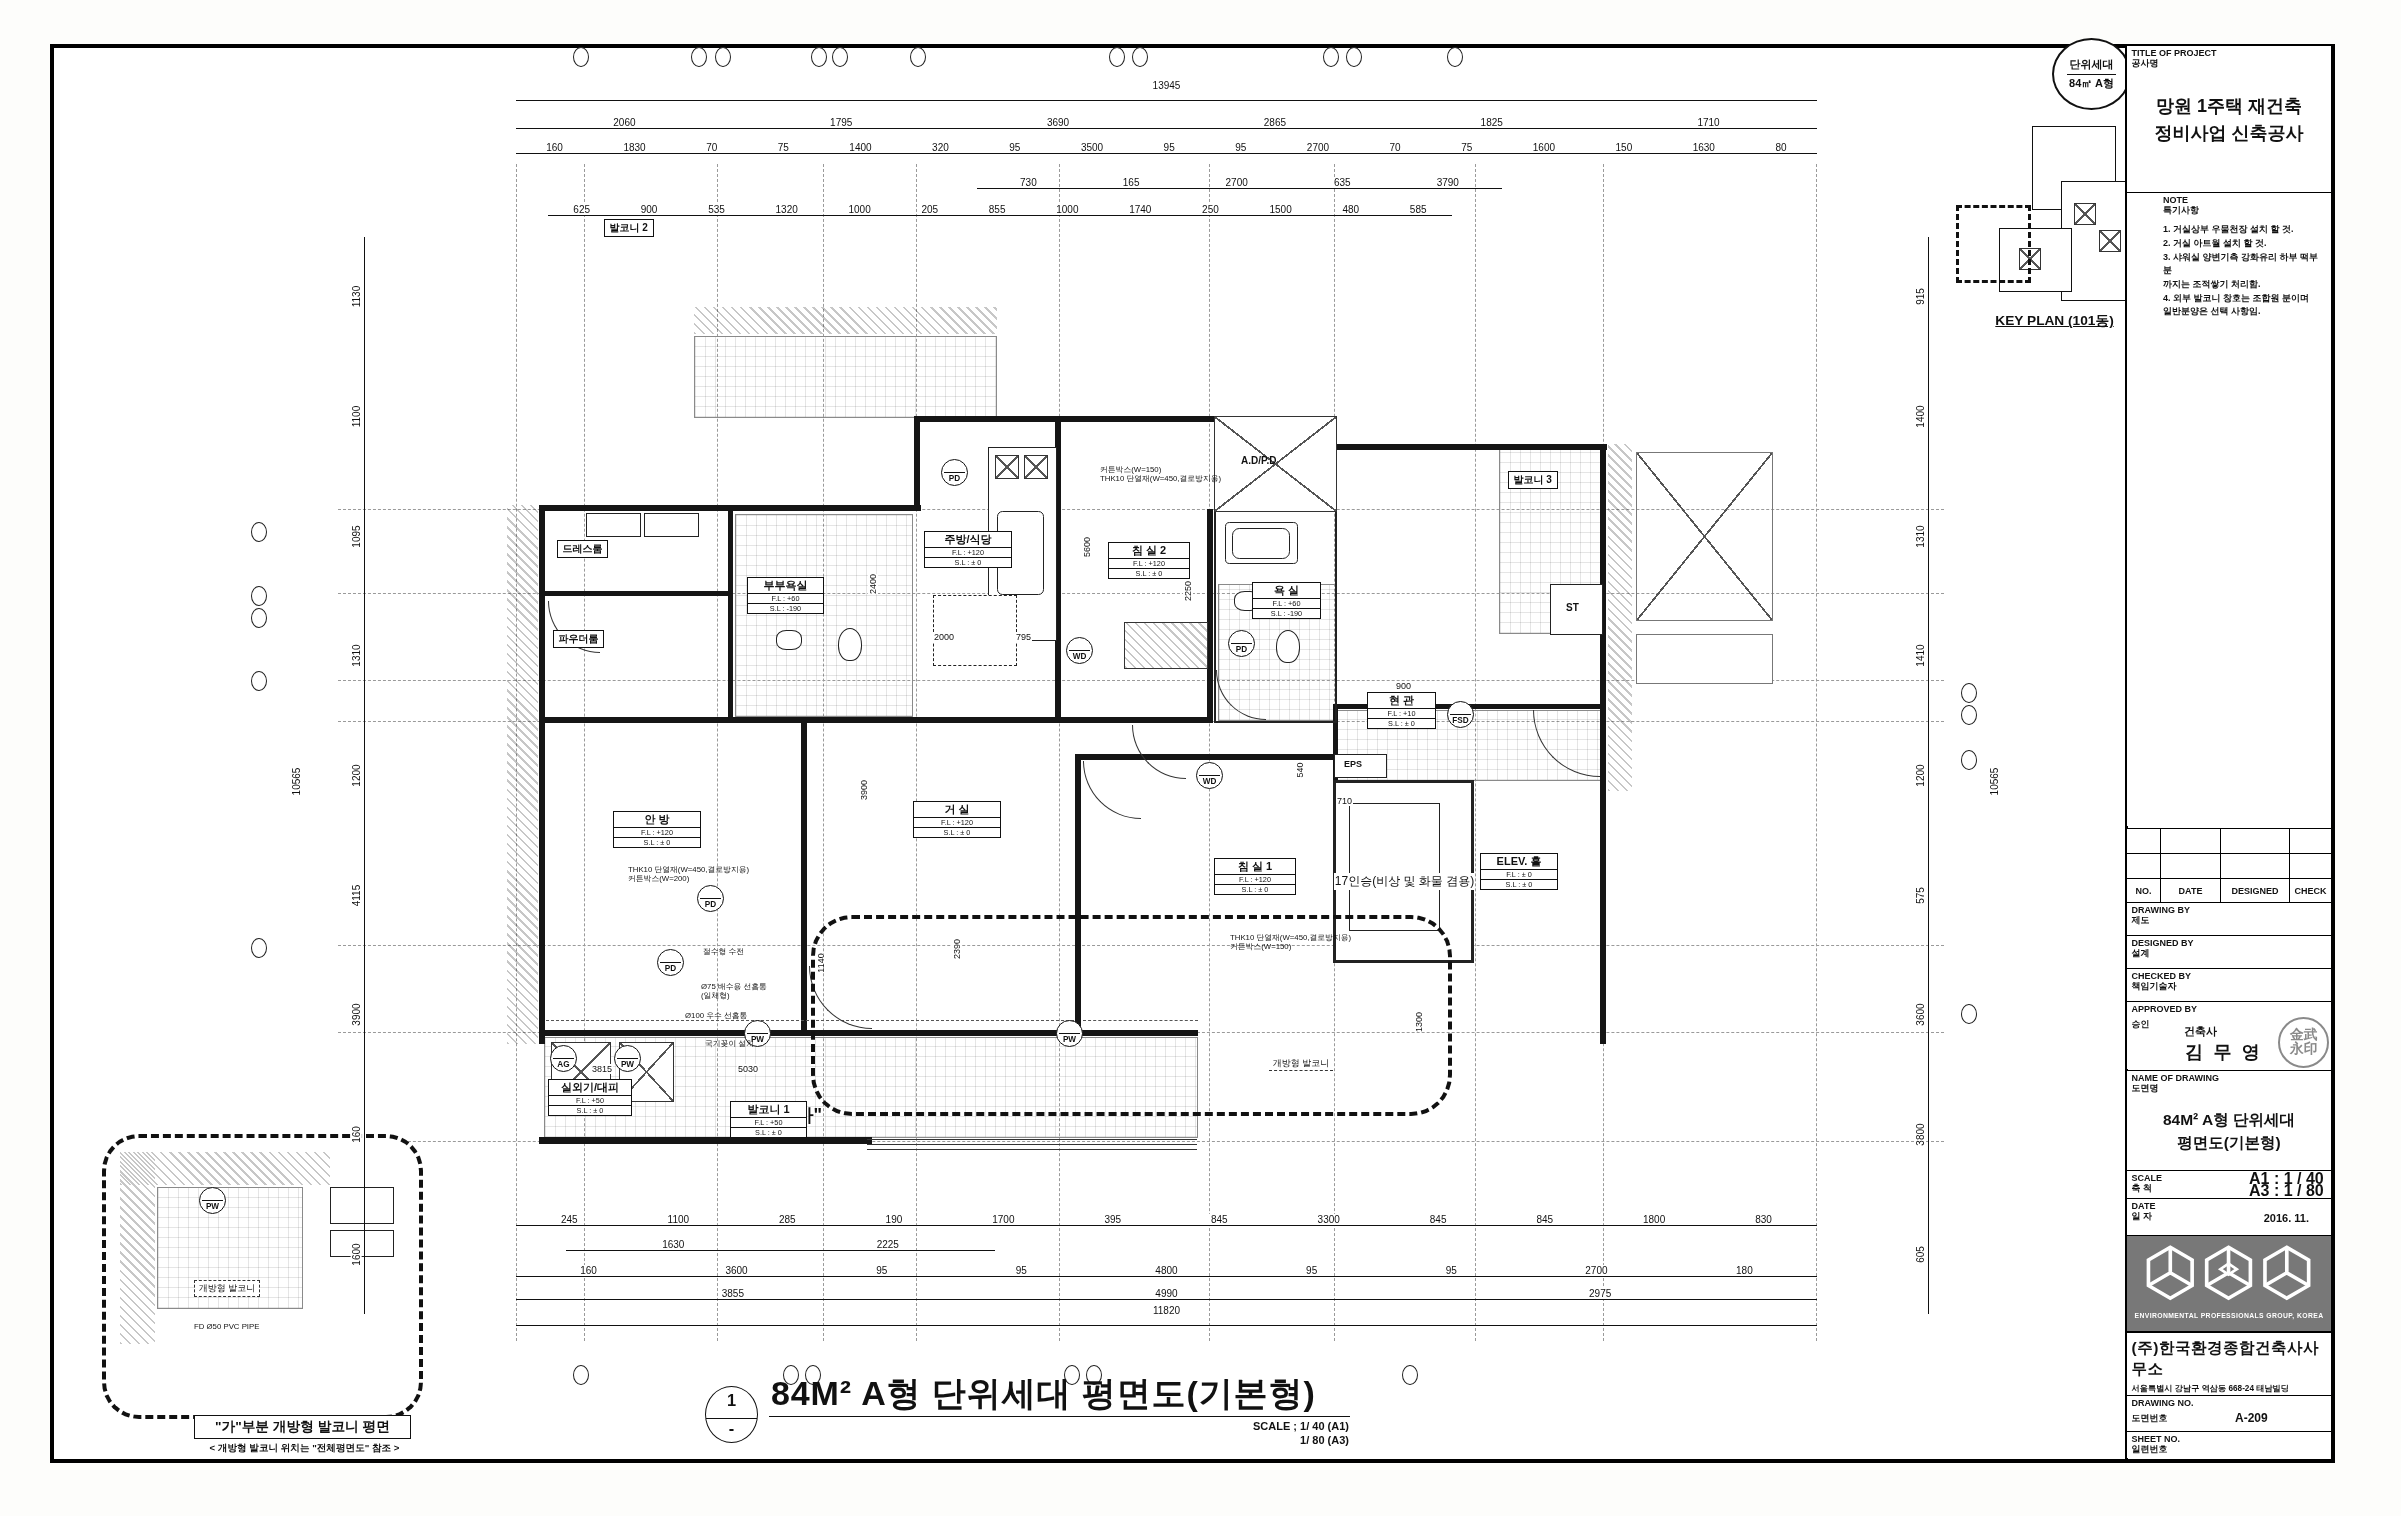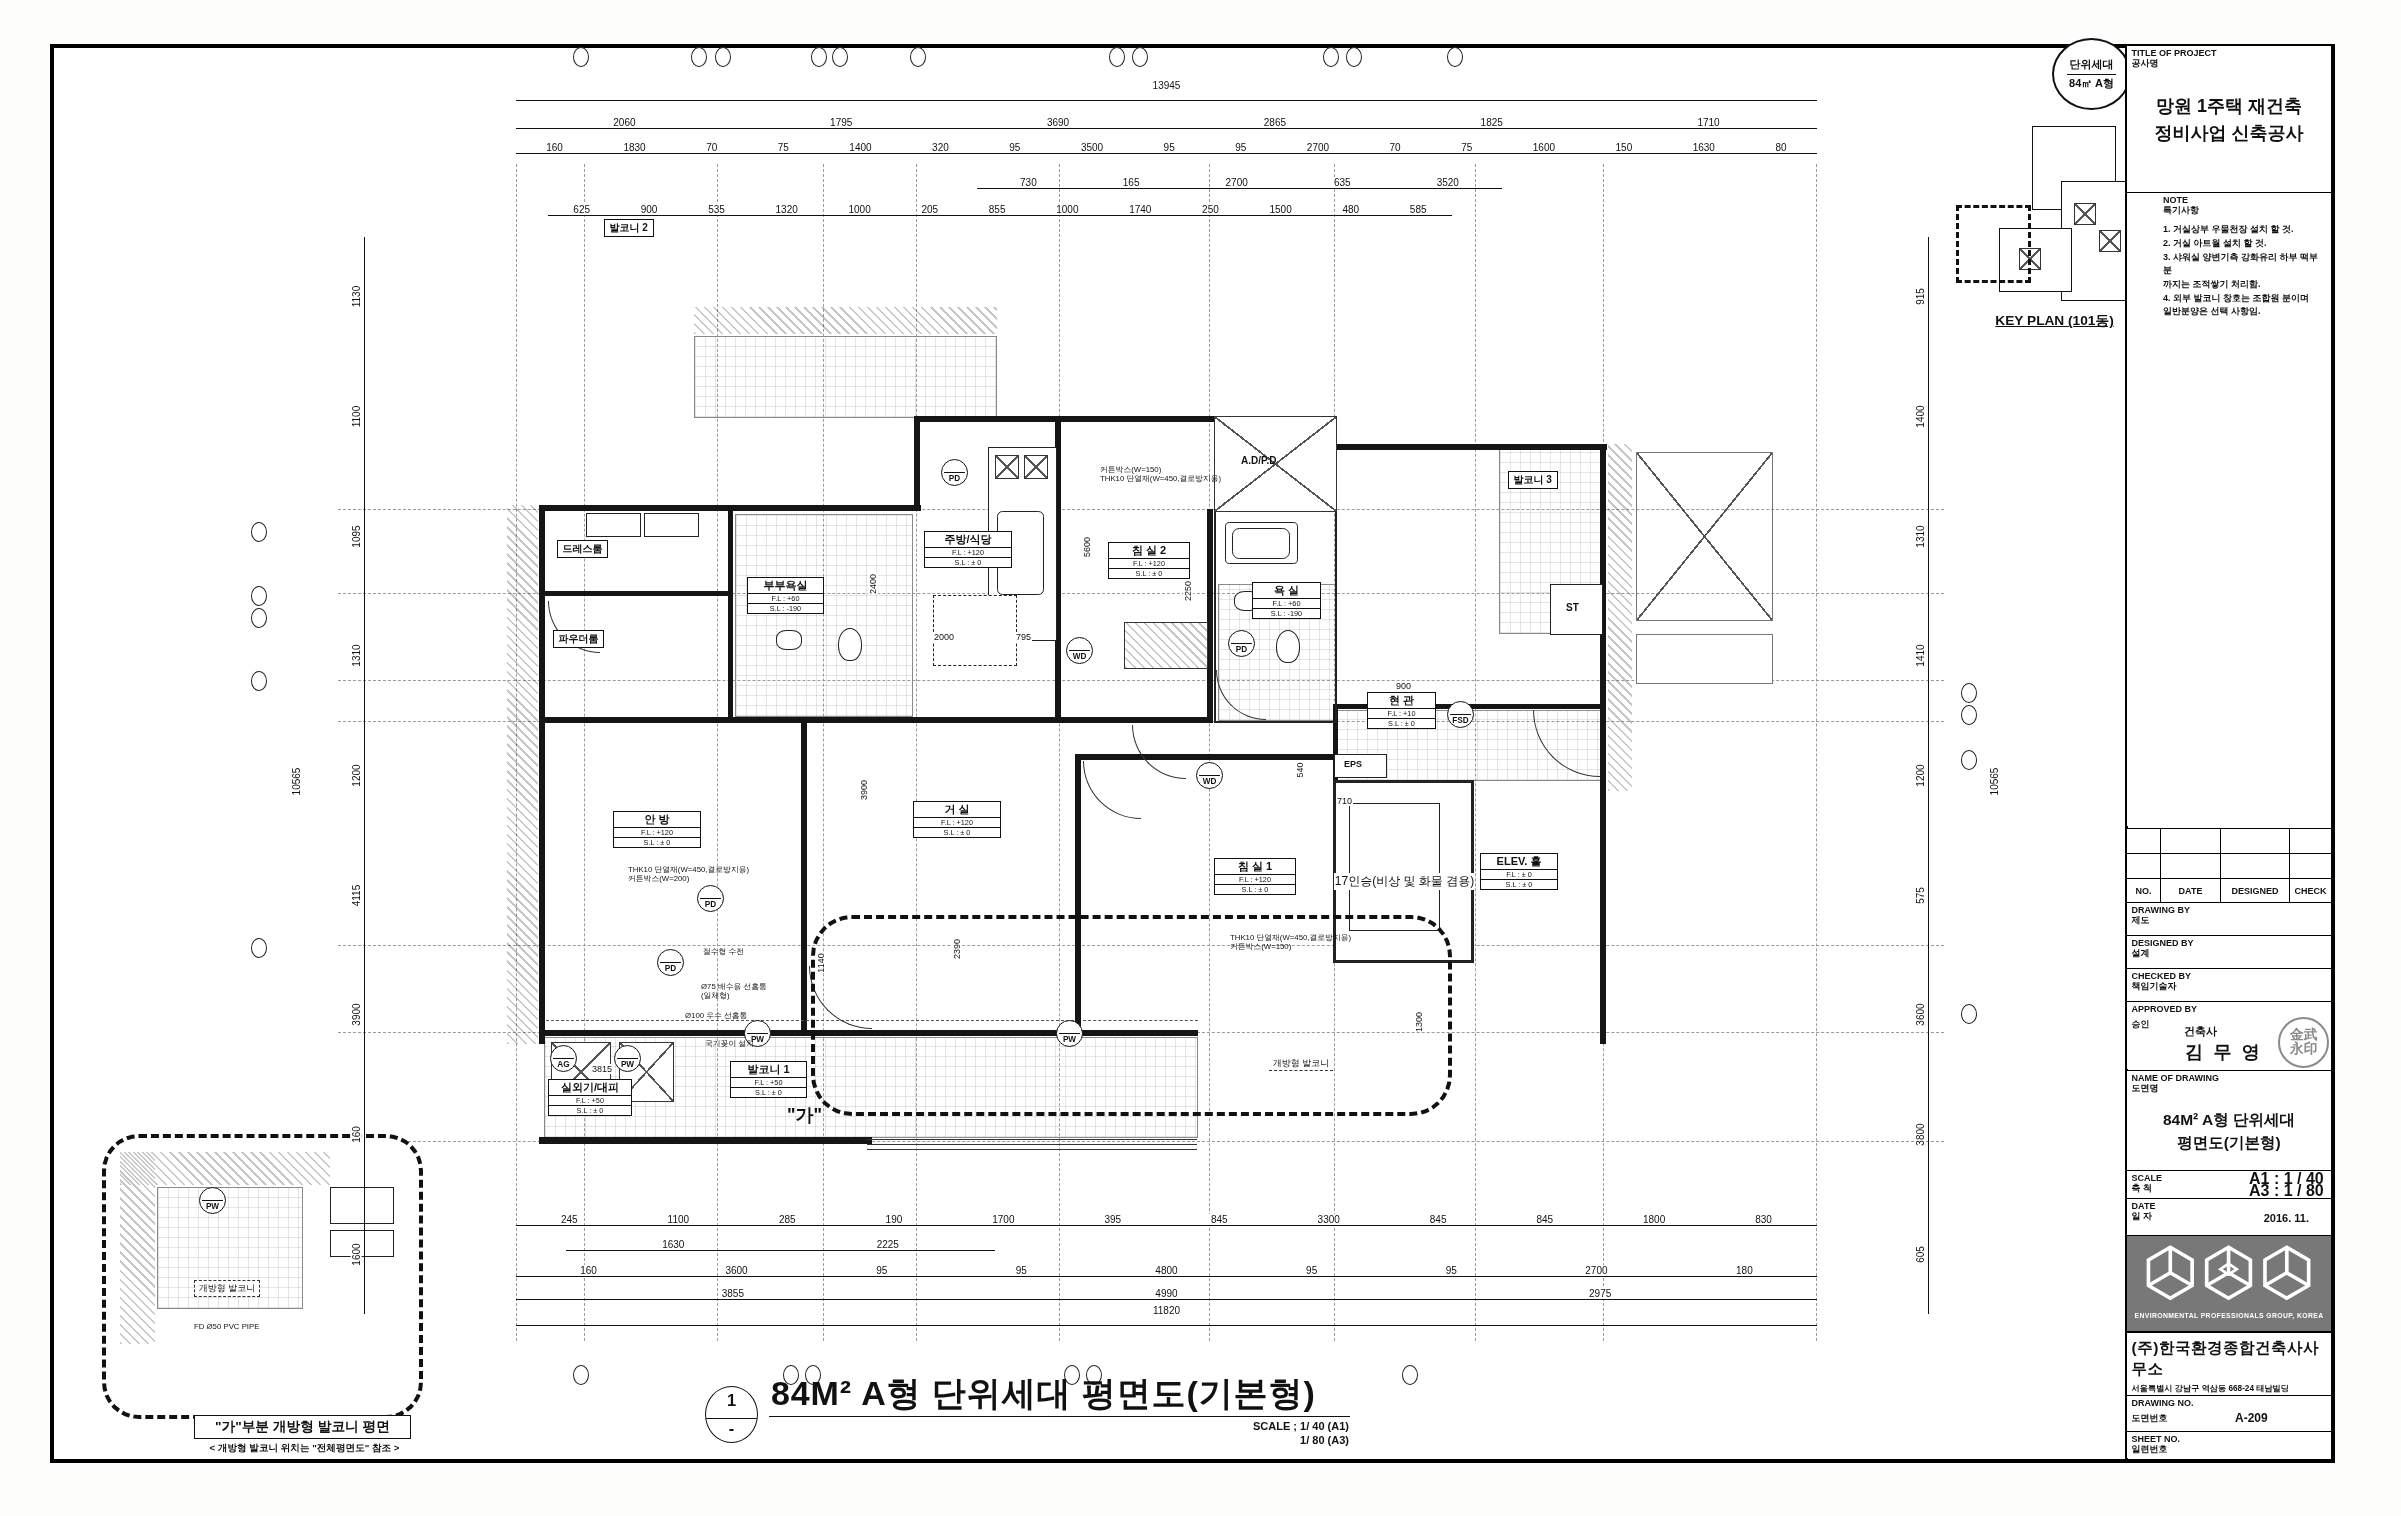--- a/index.html
+++ b/index.html
@@ -144,21 +144,21 @@
       <span>1600</span>
       <span>150</span>
       <span>1630</span>
       <span>80</span>
     </div>
   <div class="dimrow" style="left:977px;top:170px;width:525px;height:18px;">
       <span>730</span>
       <span>165</span>
       <span>2700</span>
       <span>635</span>
-      <span>3520</span>
+      <span>3790</span>
     </div>
   <div class="dimrow" style="left:548px;top:197px;width:904px;height:18px;">
       <span>625</span>
       <span>900</span>
       <span>535</span>
       <span>1320</span>
       <span>1000</span>
       <span>205</span>
       <span>855</span>
       <span>1000</span>
@@ -337,21 +337,21 @@
   <div class="roombox" style="left:747px;top:577px;width:77px;">
     <div class="rn">부부욕실</div>
     <div class="rl">F.L : +60</div>
     <div class="rl">S.L : -190</div>
   </div>
   <div class="roombox" style="left:1367px;top:692px;width:69px;">
     <div class="rn">현 관</div>
     <div class="rl">F.L : +10</div>
     <div class="rl">S.L : ± 0</div>
   </div>
-  <div class="roombox" style="left:730px;top:1061px;width:77px;">
+  <div class="roombox" style="left:730px;top:1101px;width:77px;">
     <div class="rn">발코니 1</div>
     <div class="rl">F.L : +50</div>
     <div class="rl">S.L : ± 0</div>
   </div>
   <div class="roombox" style="left:548px;top:1079px;width:84px;">
     <div class="rn">실외기/대피</div>
     <div class="rl">F.L : +50</div>
     <div class="rl">S.L : ± 0</div>
   </div>
   <div class="roombox" style="left:1480px;top:853px;width:78px;">

